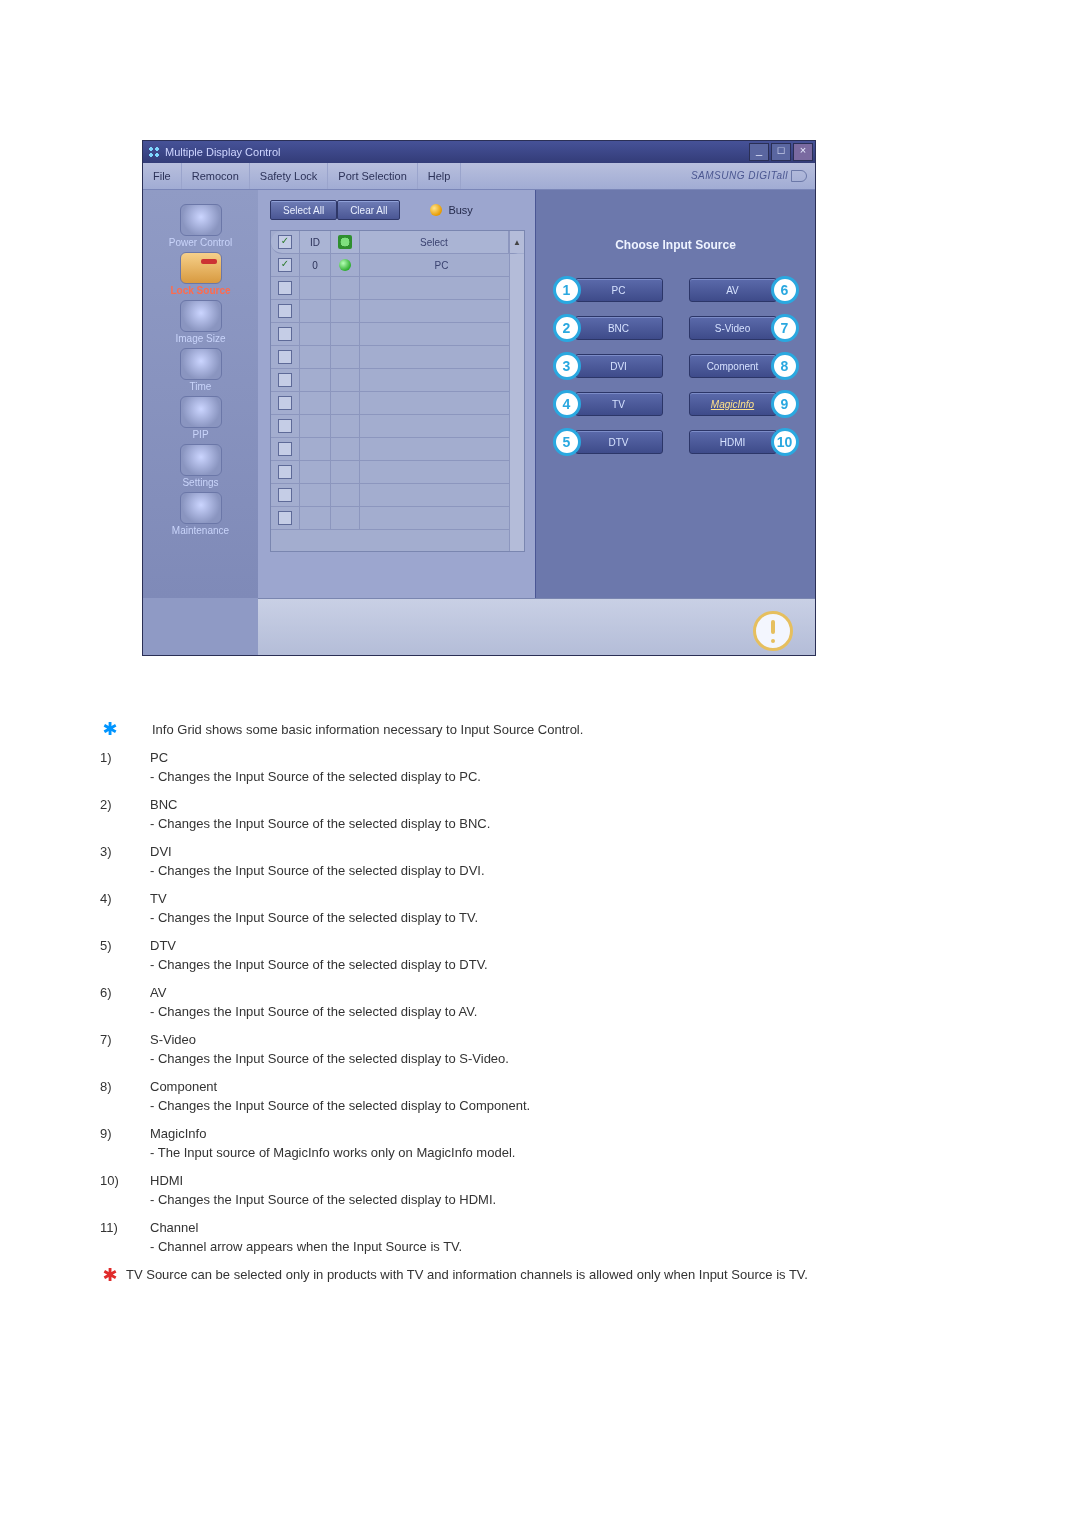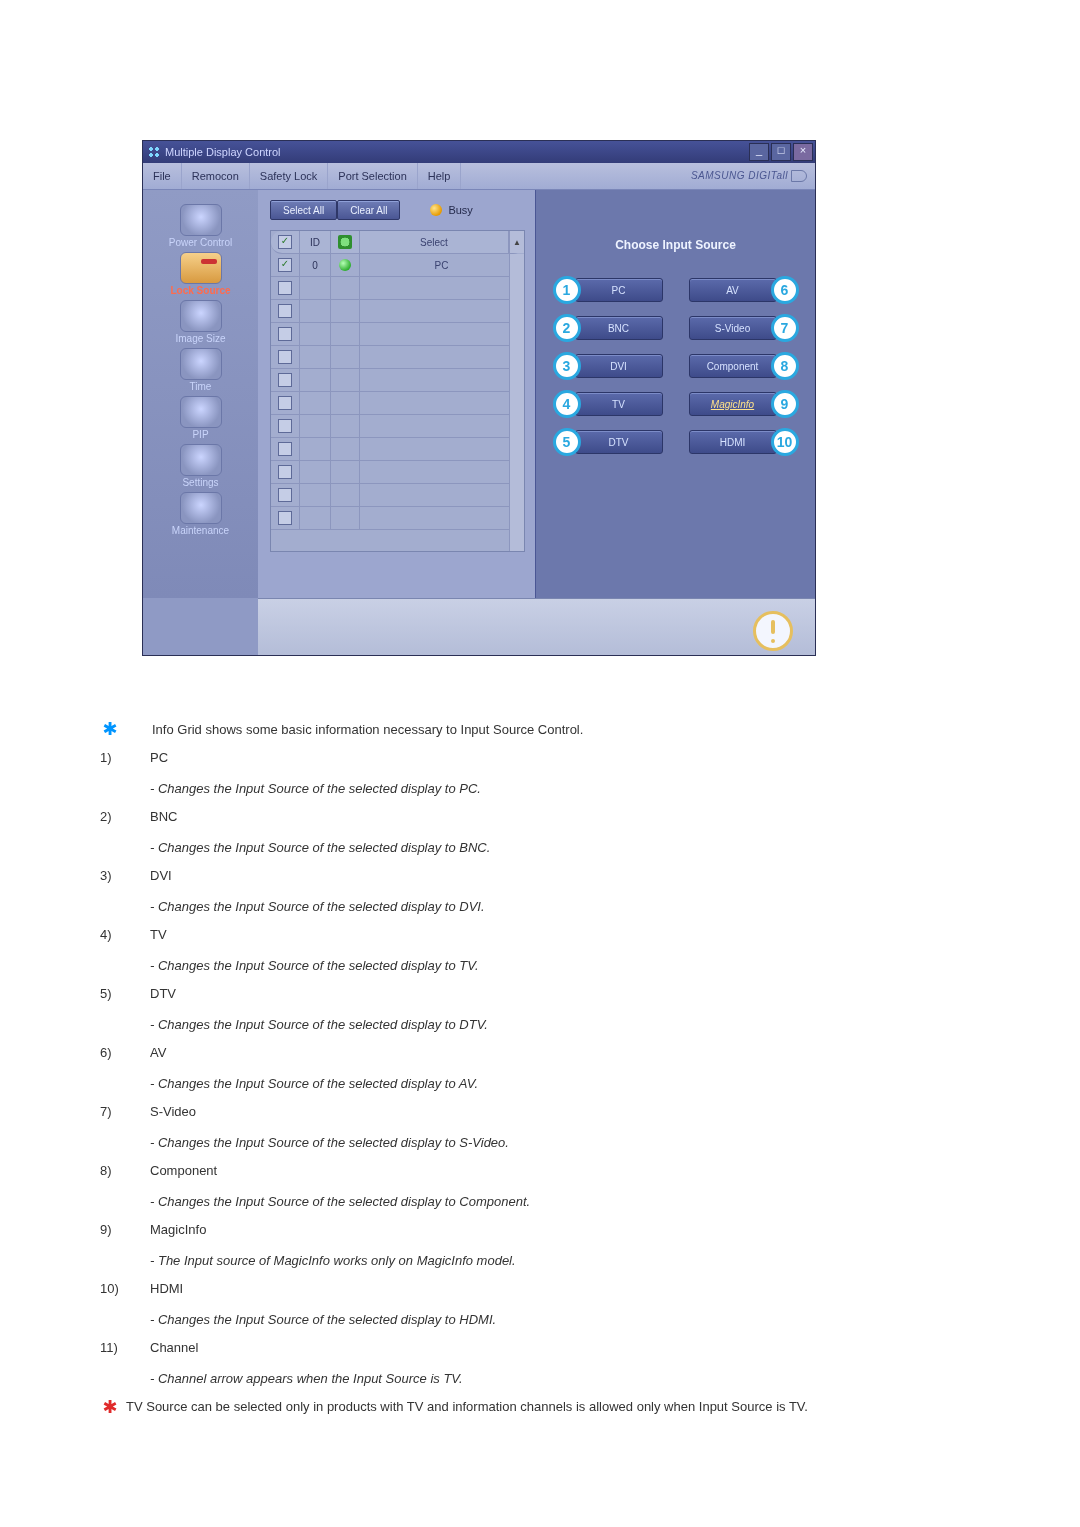--- a/index.html
+++ b/index.html
@@ -328,21 +328,21 @@
     display: flex;
     gap: 28px;
     margin-top: 8px;
   }
   .it .num {
     width: 22px;
     text-align: left;
     flex: none;
   }
   .it .body .ttl { }
-  .it .body .desc { margin-top: 12px; font-style: italic; }
+  .it .body .desc { margin-top: 0; }
   .footnote {
     display: flex;
     gap: 6px;
     margin-top: 8px;
   }
   .footnote .star.red { margin-top: 1px; }
   .footnote .txt { flex:1; }
 </style>
 </head>
 <body>

